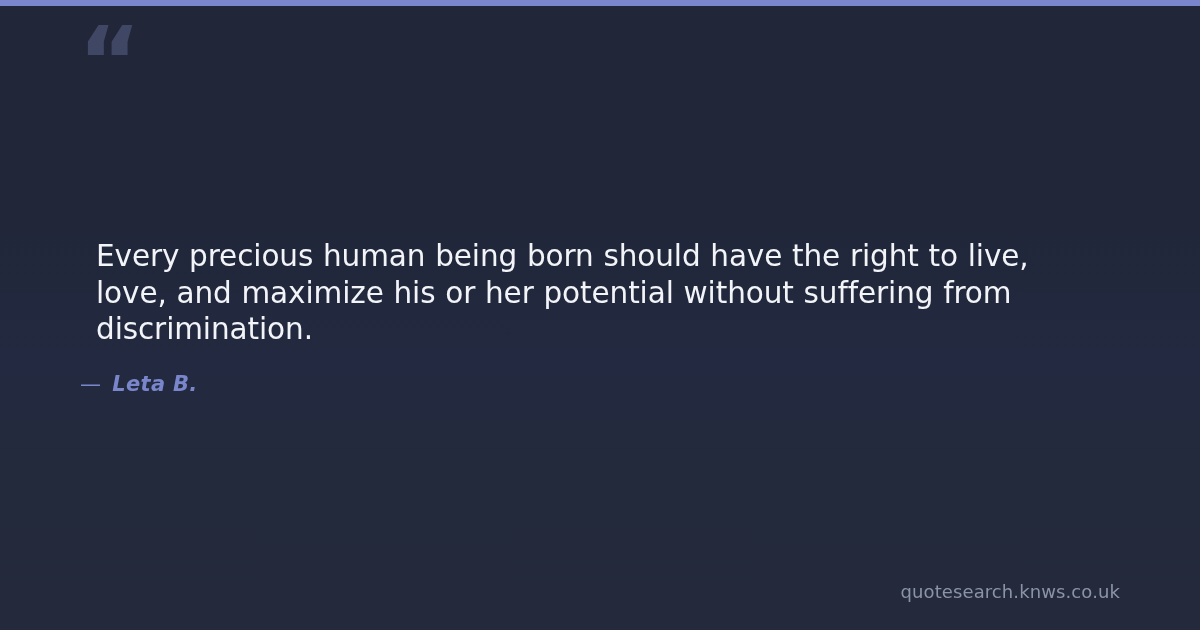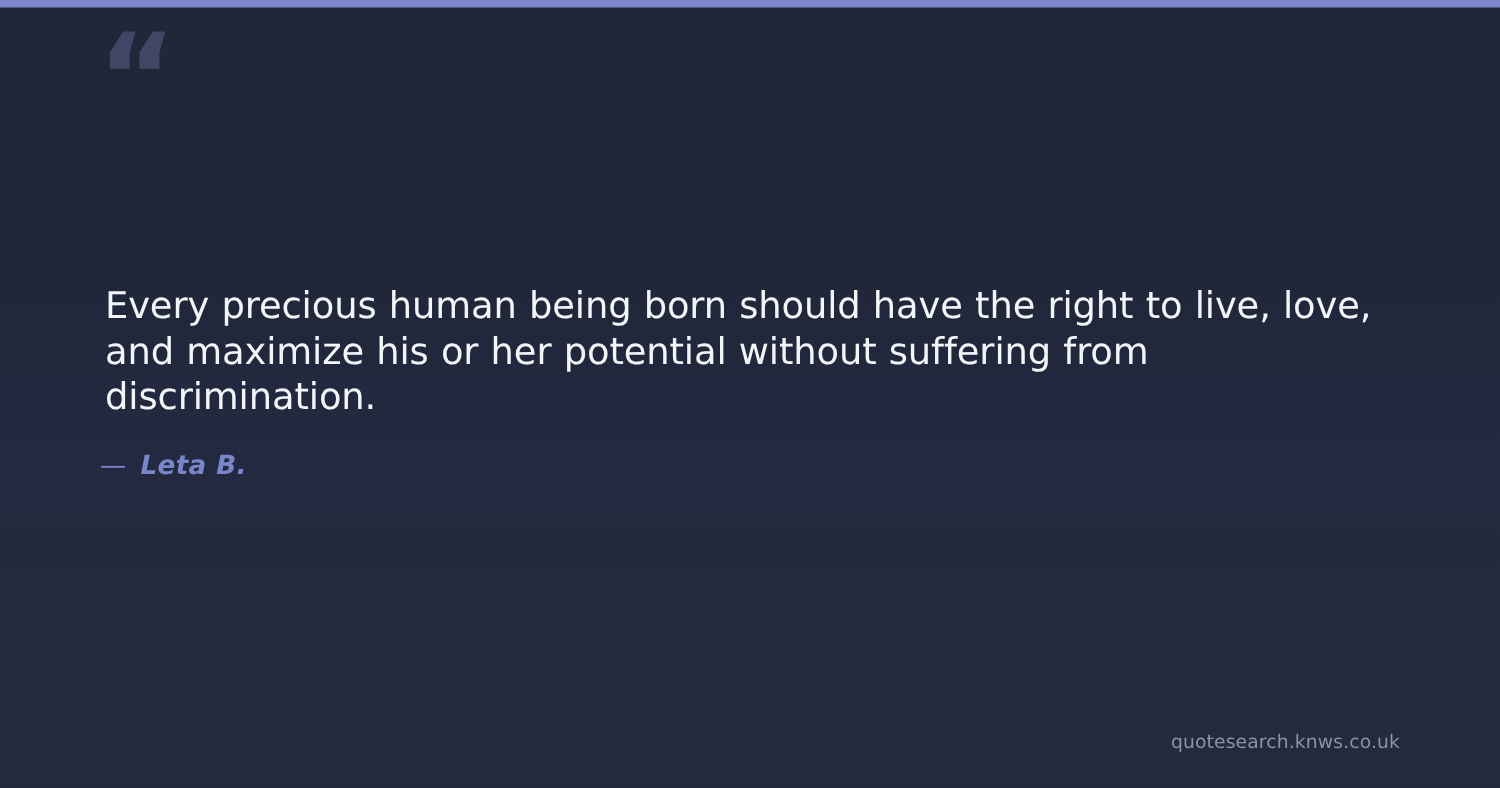--- a/index.html
+++ b/index.html
@@ -50,21 +50,21 @@
 
   
   .content {
     position: absolute;
     left: 80px;
     top: 222px;
     width: 1030px;
   }
 
   .quote-text {
-    margin: 4px;
+    margin: 16px;
     font-family: "DejaVu Sans", sans-serif;
     font-size: 29.5px;
     font-weight: 400;
     line-height: 36.5px;
     color: #F2F4F8;
     letter-spacing: -0.1px;
     word-spacing: 0.5px;
   }
 
   .attribution {
@@ -91,21 +91,21 @@
     color: #7986CB;
     font-style: italic;
   }
 
   
   .source {
     position: absolute;
     right: 80px;
     bottom: 28px;
     font-family: "DejaVu Sans", sans-serif;
-    font-size: 15px;
+    font-size: 18px;
     font-weight: 400;
     color: #8C93A8;
     letter-spacing: 0.1px;
   }
 </style>
 </head>
 <body>
 
 <div class="quote-card">
 

